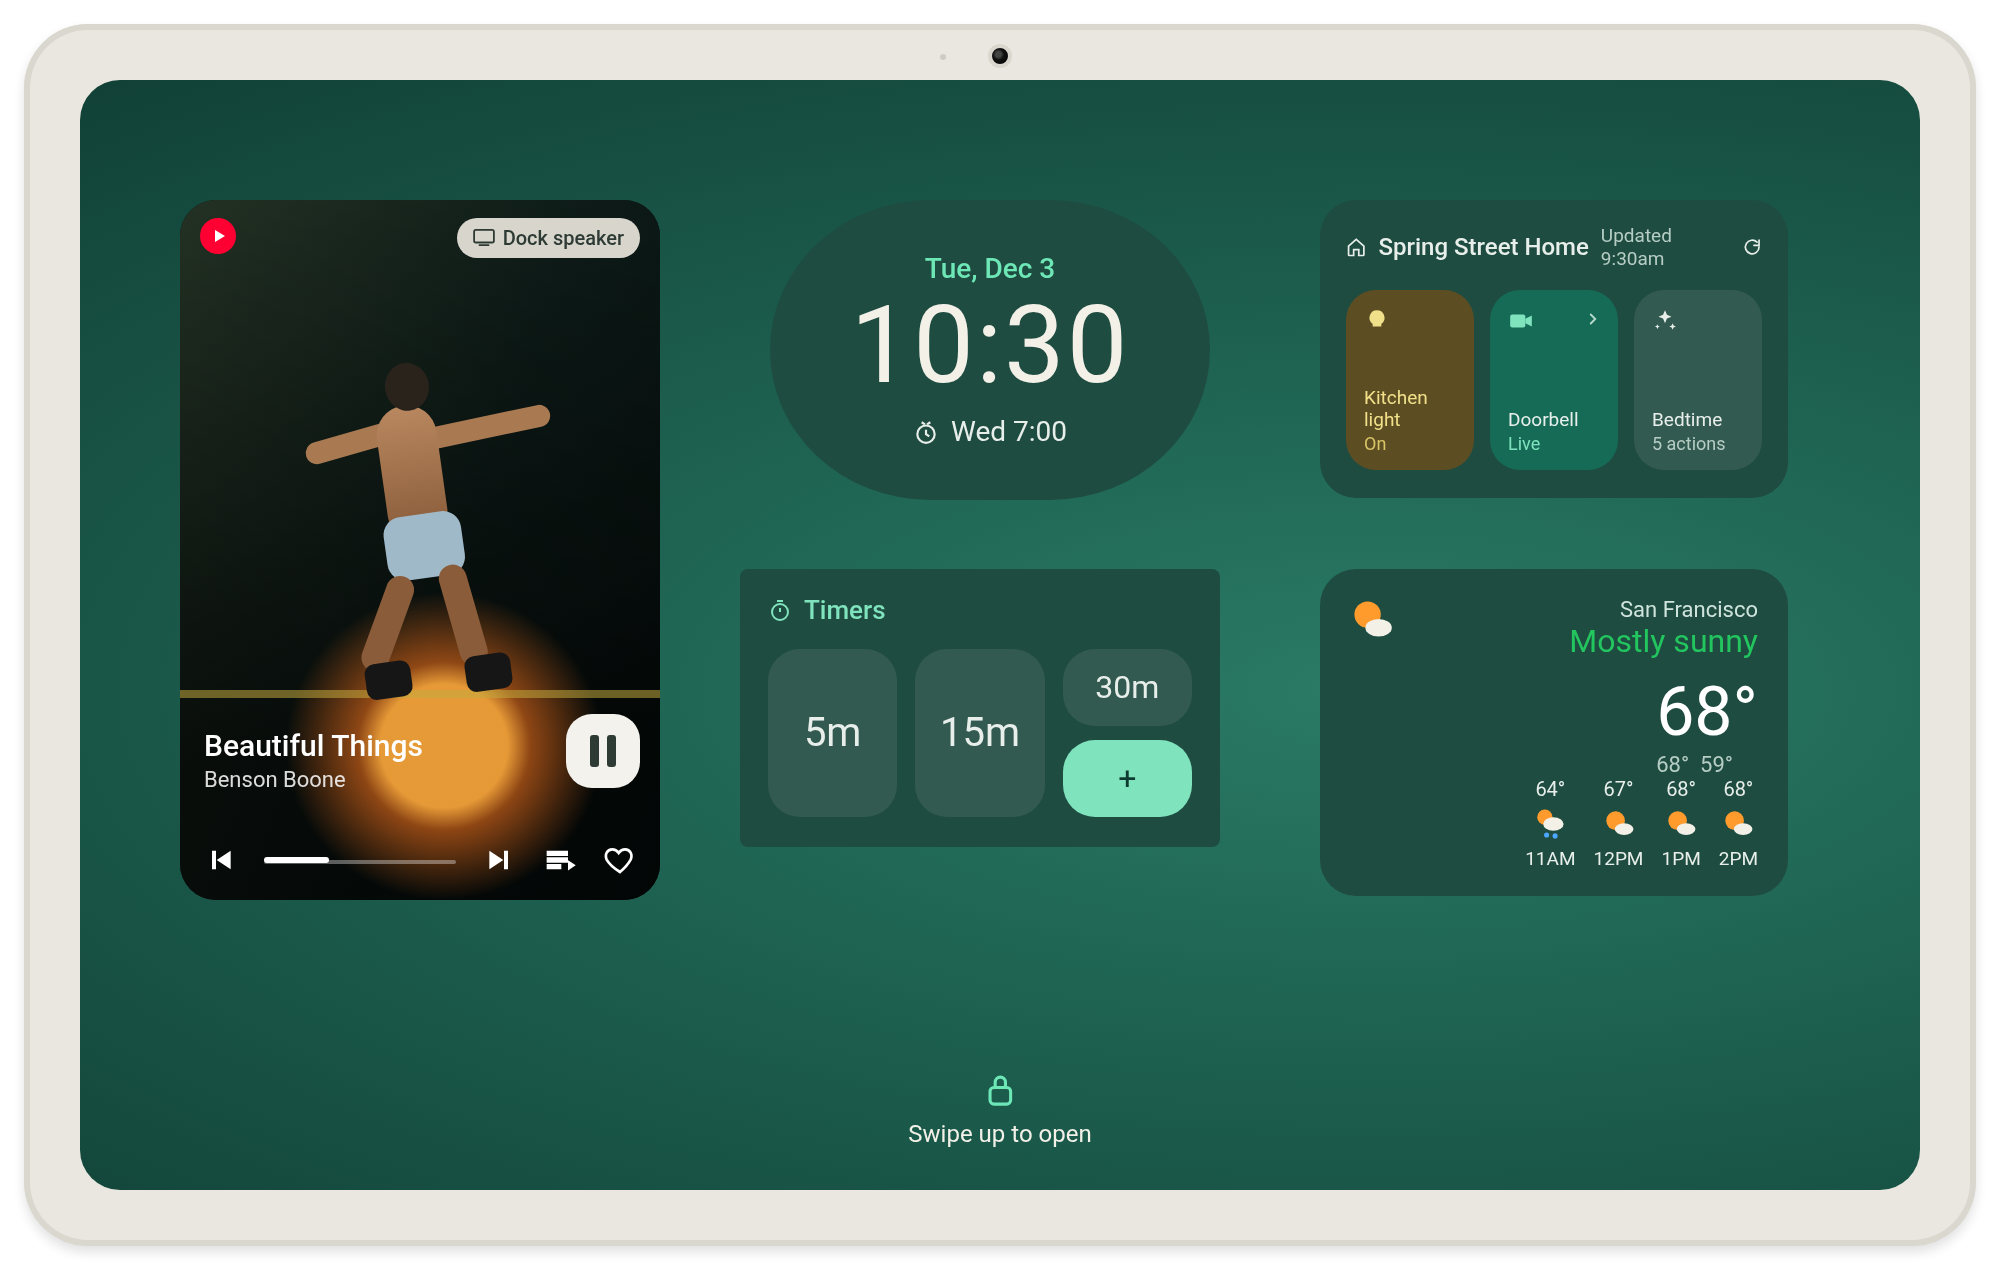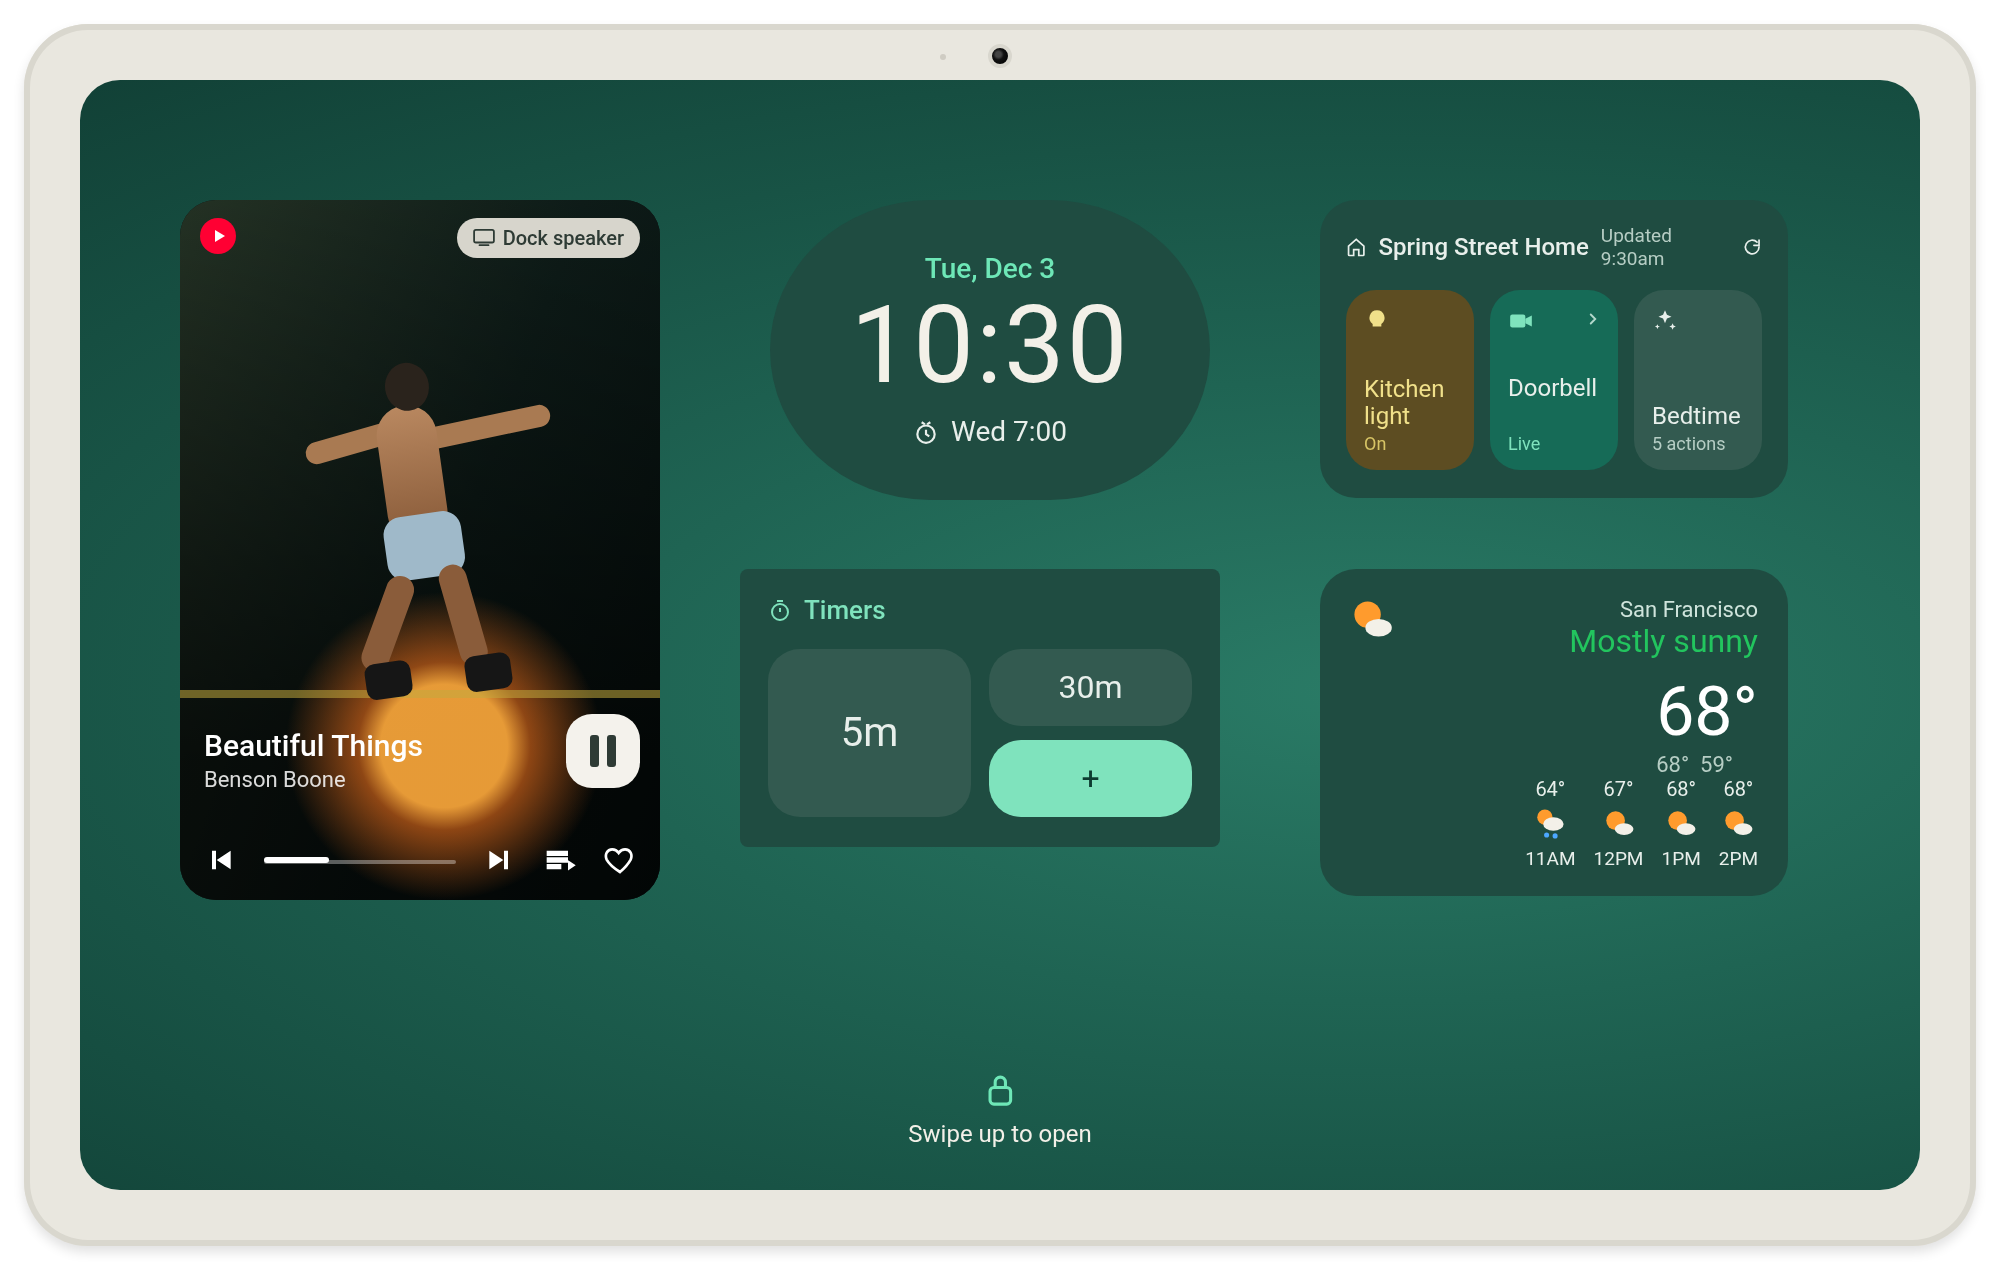--- a/index.html
+++ b/index.html
@@ -138,27 +138,27 @@
   .home-header .house { width:24px; height:24px; }
   .home-header .name { font-weight:500; flex:0 0 auto; }
   .home-header .upd  { margin-left:auto; font-size:19px; color:#b6cdc4; }
   .home-header .refresh{ width:24px; height:24px; margin-left:10px; }
   .home-tiles { display:flex; gap:16px; margin-top:20px; }
   .tile {
     flex:1 1 0; min-width:0; height:180px;
     border-radius: 30px; padding: 20px 18px 16px;
     position:relative; display:flex; flex-direction:column; justify-content:flex-end;
   }
-  .tile .lbl  { font-size:24px; line-height:1.15; }
+  .tile .lbl  { font-size:19px; line-height:1.15; }
   .tile .sub  { font-size:18px; opacity:.8; margin-top:2px; }
   .tile svg.glyph { position:absolute; top:18px; left:18px; width:26px; height:26px; }
   .tile .chev { position:absolute; top:20px; right:16px; width:18px; height:18px; opacity:.85; }
   .tile.light   { background:#5d4d22; color:#f0e08a; }
   .tile.light .sub{ color:#d8c566; opacity:1 }
-  .tile.doorbell{ background:#166b57;gap:28px; }
+  .tile.doorbell{ background:#166b57; }
   .tile.doorbell .sub{ color:#7fe3bd; opacity:1 }
   .tile.bedtime { background:#335a50; }
   .tile.bedtime .sub{ color:#b6cdc4; opacity:1 }
 
   
   .timers {
     background:#1f4c41; border-radius:8px;
     padding: 26px 28px 30px; width: 480px;
   }
   .timers h4 { display:flex; align-items:center; gap:12px; color:#7fe3bd; font-size:26px; font-weight:500; }
@@ -332,20 +332,21 @@
       <div class="timers">
         <h4>
           <svg viewBox="0 0 24 24">
               <circle cx="12" cy="14" r="8"></circle>
               <path d="M12 10v4M9 3h6"></path>
             </svg>
           <span>Timers</span>
         </h4>
         <div class="timer-row">
           <div class="timer-btn timer-big">5m</div>
+          <div class="timer-btn timer-big">15m</div>
           <div class="timer-stack">
             <div class="timer-btn">30m</div>
             <div class="timer-btn timer-add">+</div>
           </div>
         </div>
       </div>
 
       <div class="weather">
         <div class="top">
           <svg class="cond-icon" viewBox="0 0 40 40">

